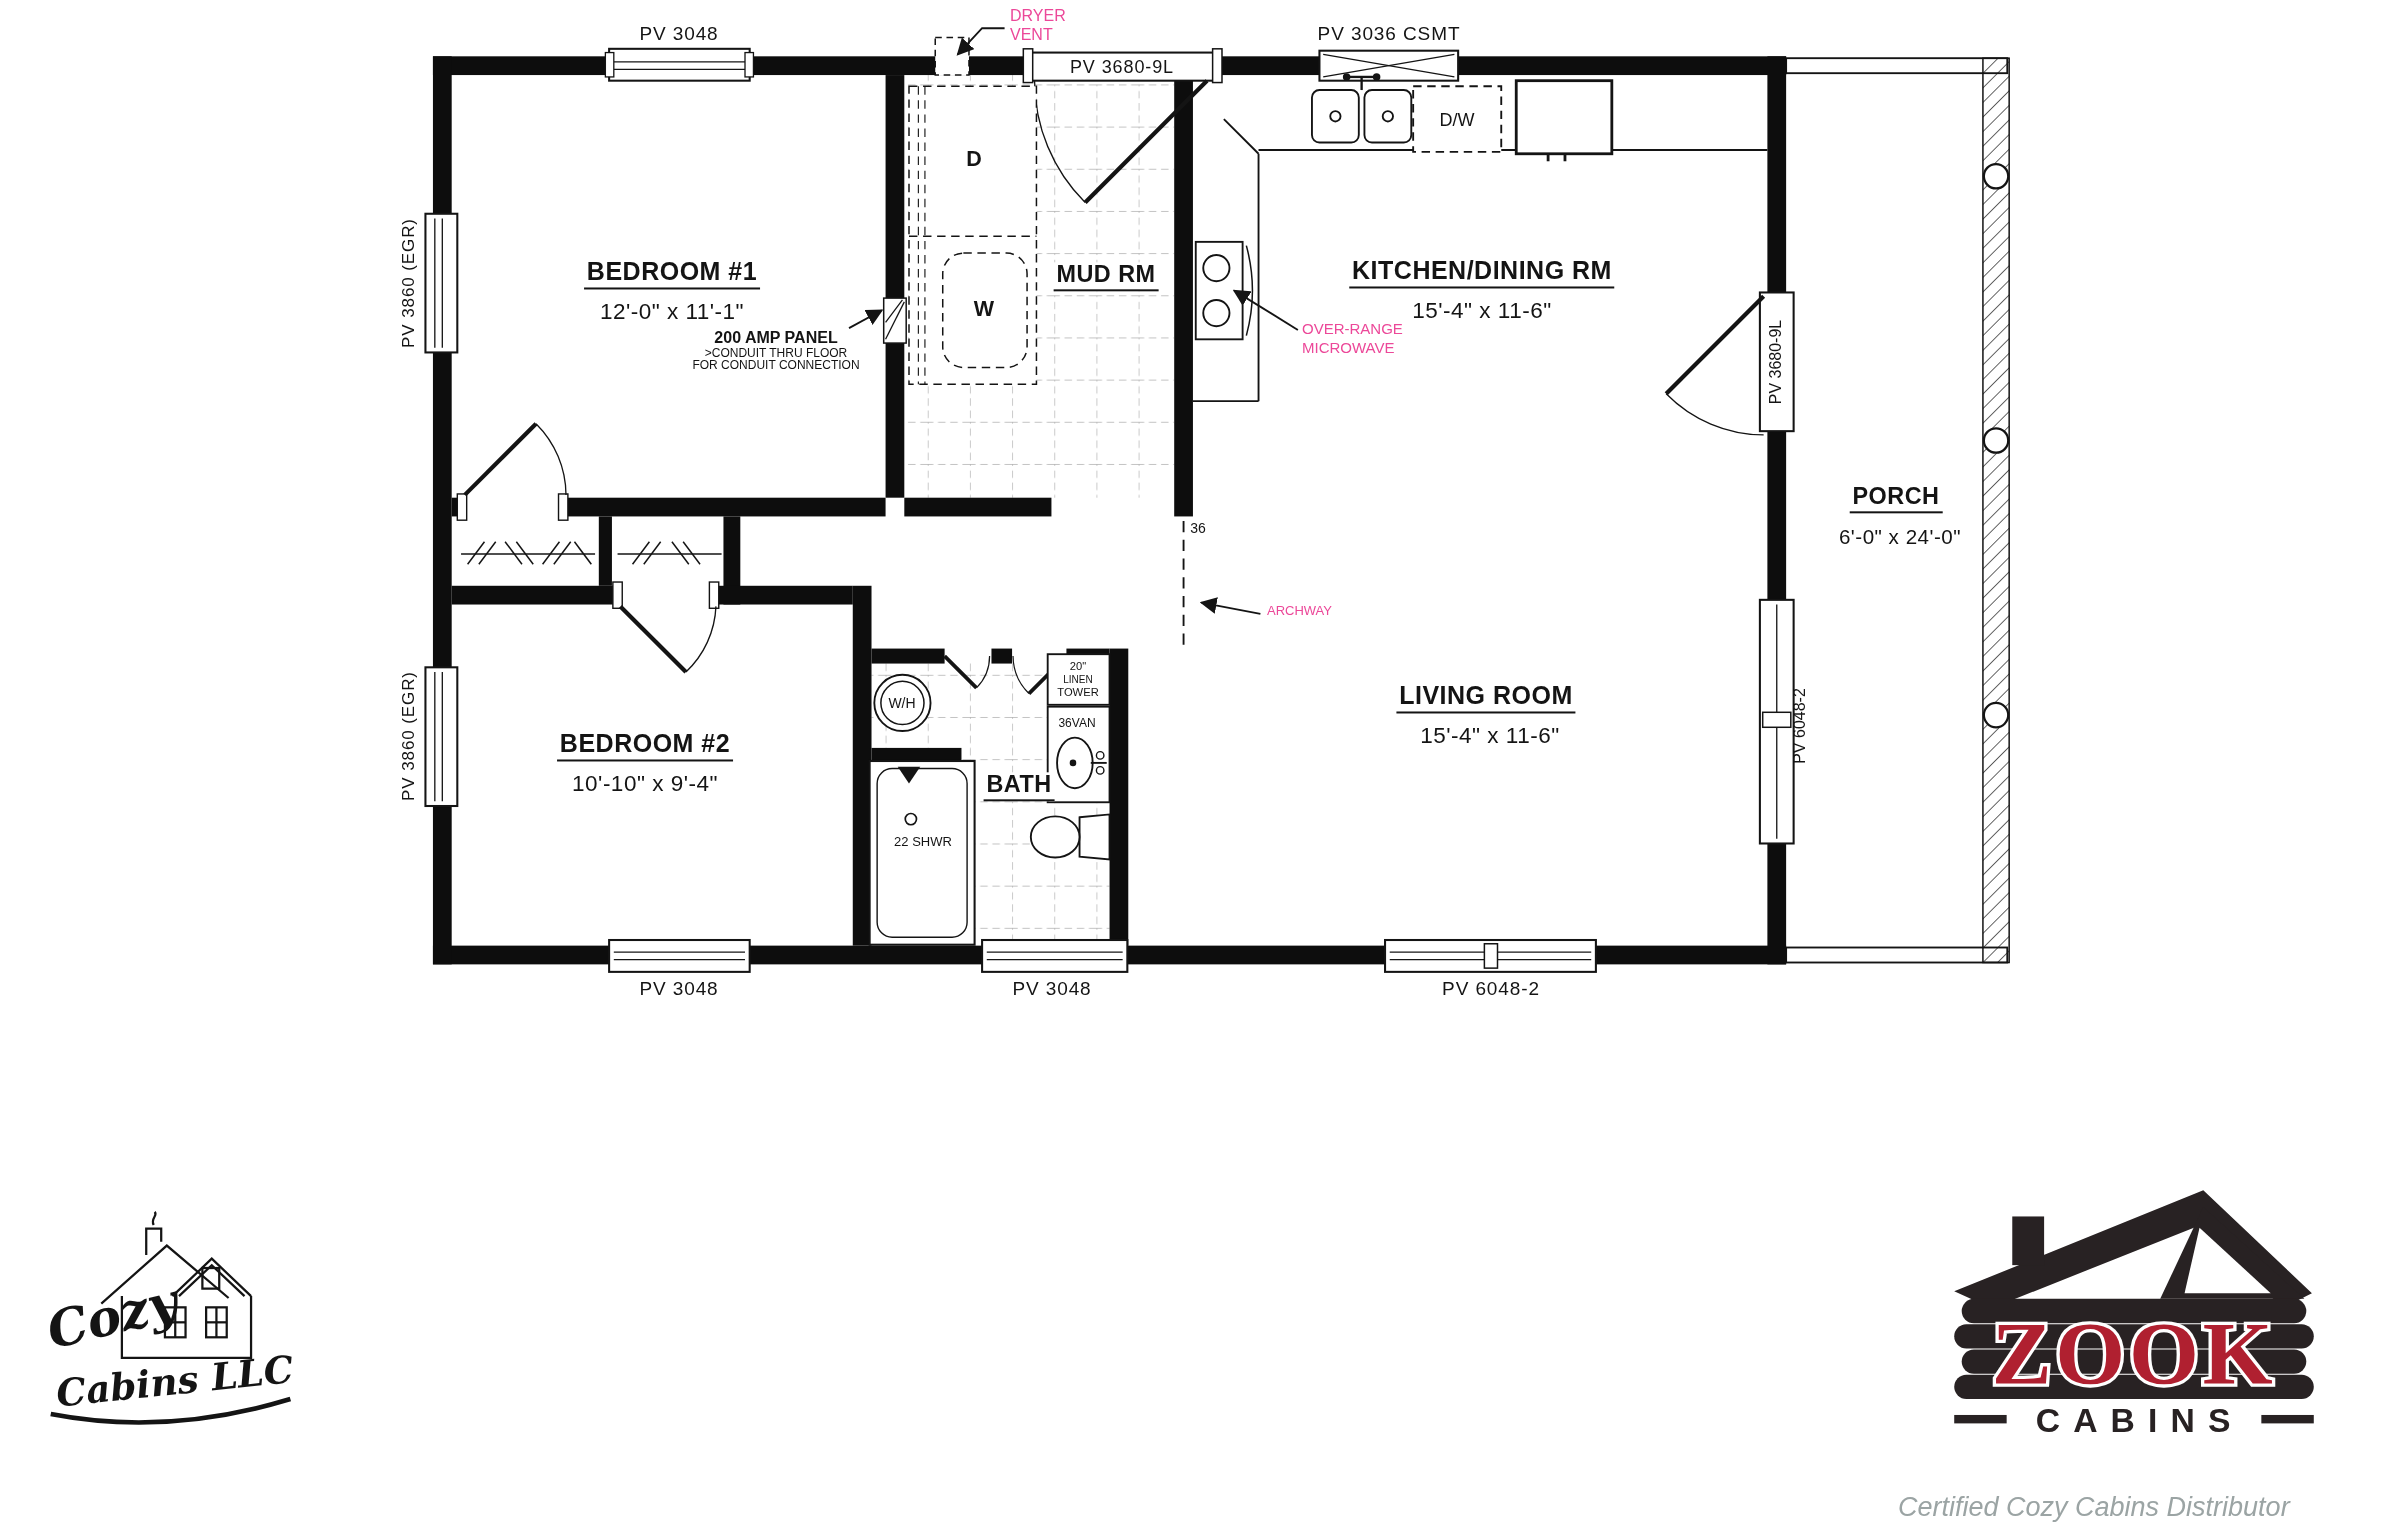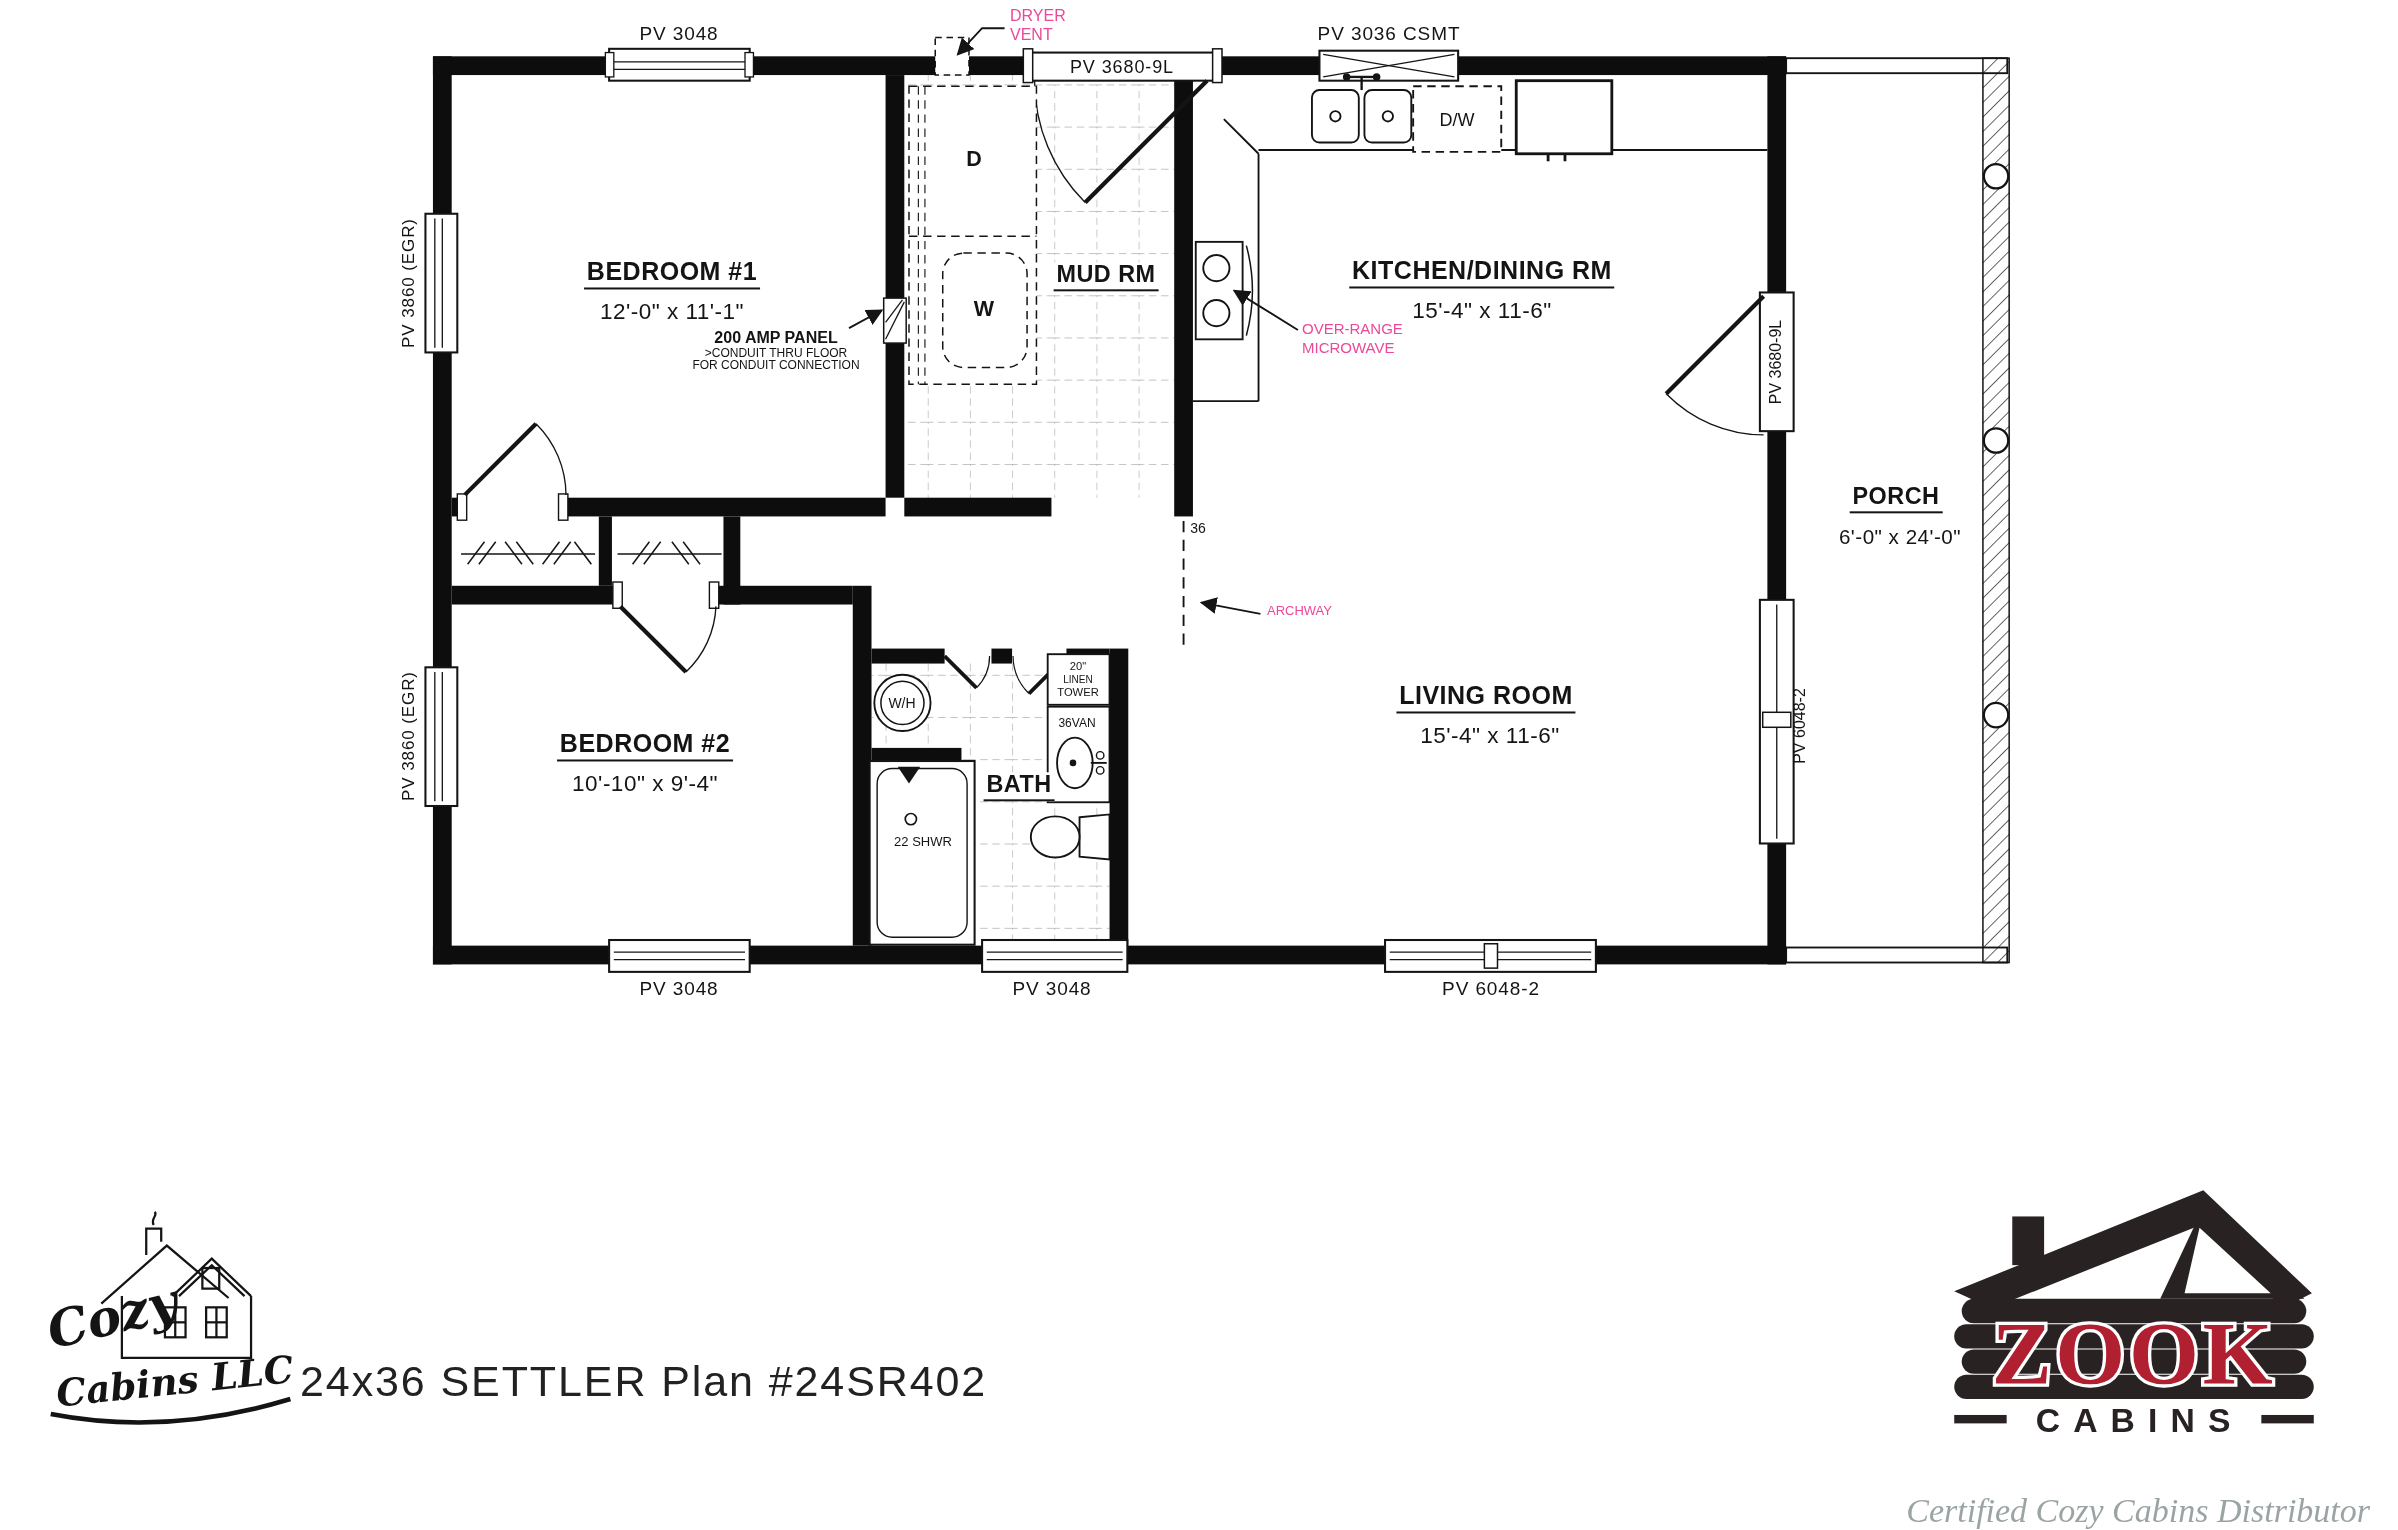--- a/index.html
+++ b/index.html
@@ -9,21 +9,21 @@
   .lbl{position:absolute;transform:translate(-50%,-50%);white-space:nowrap;text-align:center;
        color:#141414;line-height:1.05;}
   .room{font-weight:bold;font-size:25px;letter-spacing:0.5px;border-bottom:2.8px solid #141414;padding:0 2.8px 2.8px;}
   .room.sm{font-size:23.4px;}
   .dims{font-size:22.5px;letter-spacing:0.5px;}
   .win{font-size:19px;letter-spacing:0.9px;}
   .vert{transform:translate(-50%,-50%) rotate(-90deg);}
   .bgw{background:#fff;}
   .blk{position:absolute;color:#ec4899;}
   .title{font-size:43px;letter-spacing:1.9px;color:#222;}
-  .tagline{font-family:Liberation Serif, serif;font-style:italic;font-size:34px;color:#9ba4a4;text-align:right;}
+  .tagline{font-family:Liberation Sans, sans-serif;font-style:italic;font-size:27px;color:#9ba4a4;text-align:left;}
 </style>
 </head>
 <body>
 
 <div class="page">
 
   <svg width="2399" height="1031" viewBox="0 0 2560 1100" style="left:0;top:0">
     <defs>
       <pattern id="tile" width="45" height="45" patternUnits="userSpaceOnUse">
         <path d="M45 0H0V45" fill="none" stroke="#aeaeae" stroke-width="1.4" stroke-dasharray="8 5"></path>
@@ -314,21 +314,20 @@
       <rect x="172" y="104" width="22" height="32"></rect>
       <line x1="183" y1="104" x2="183" y2="136"></line>
         <line x1="172" y1="120" x2="194" y2="120"></line>
       <rect x="168" y="62" width="18" height="22"></rect>
     </g>
     <text x="2" y="140" font-family="DejaVu Serif, serif" font-style="italic" font-weight="bold" font-size="54" fill="#141414" transform="rotate(-14 40 120)">Cozy</text>
     <text x="12" y="200" font-family="DejaVu Serif, serif" font-style="italic" font-weight="bold" font-size="40" fill="#141414" transform="rotate(-6 110 190)">Cabins LLC</text>
     <path d="M6,218 Q130,242 262,202" stroke="#141414" stroke-width="5" fill="none"></path>
   </svg>
 
-  <div class="blk title" style="left:300px;top:1357px;">24x36 SETTLER  Plan #24SR402</div>
 
   <svg width="416" height="309" viewBox="0 0 444 330" style="left:1926px;top:1179px;">
     <g>
       <path d="M30,120 L296,12 L412,122 L380,138 L296,48 L70,138 Z" fill="#282223"></path>
       <path d="M296,30 L404,128 L250,128 Z" fill="#282223"></path>
       <path d="M292,52 L368,122 L276,122 Z" fill="#ffffff"></path>
       <rect x="92" y="40" width="34" height="52" fill="#282223"></rect>
     </g>
     <g>
       <rect x="38" y="128" width="368" height="26" rx="13" fill="#282223"></rect>

